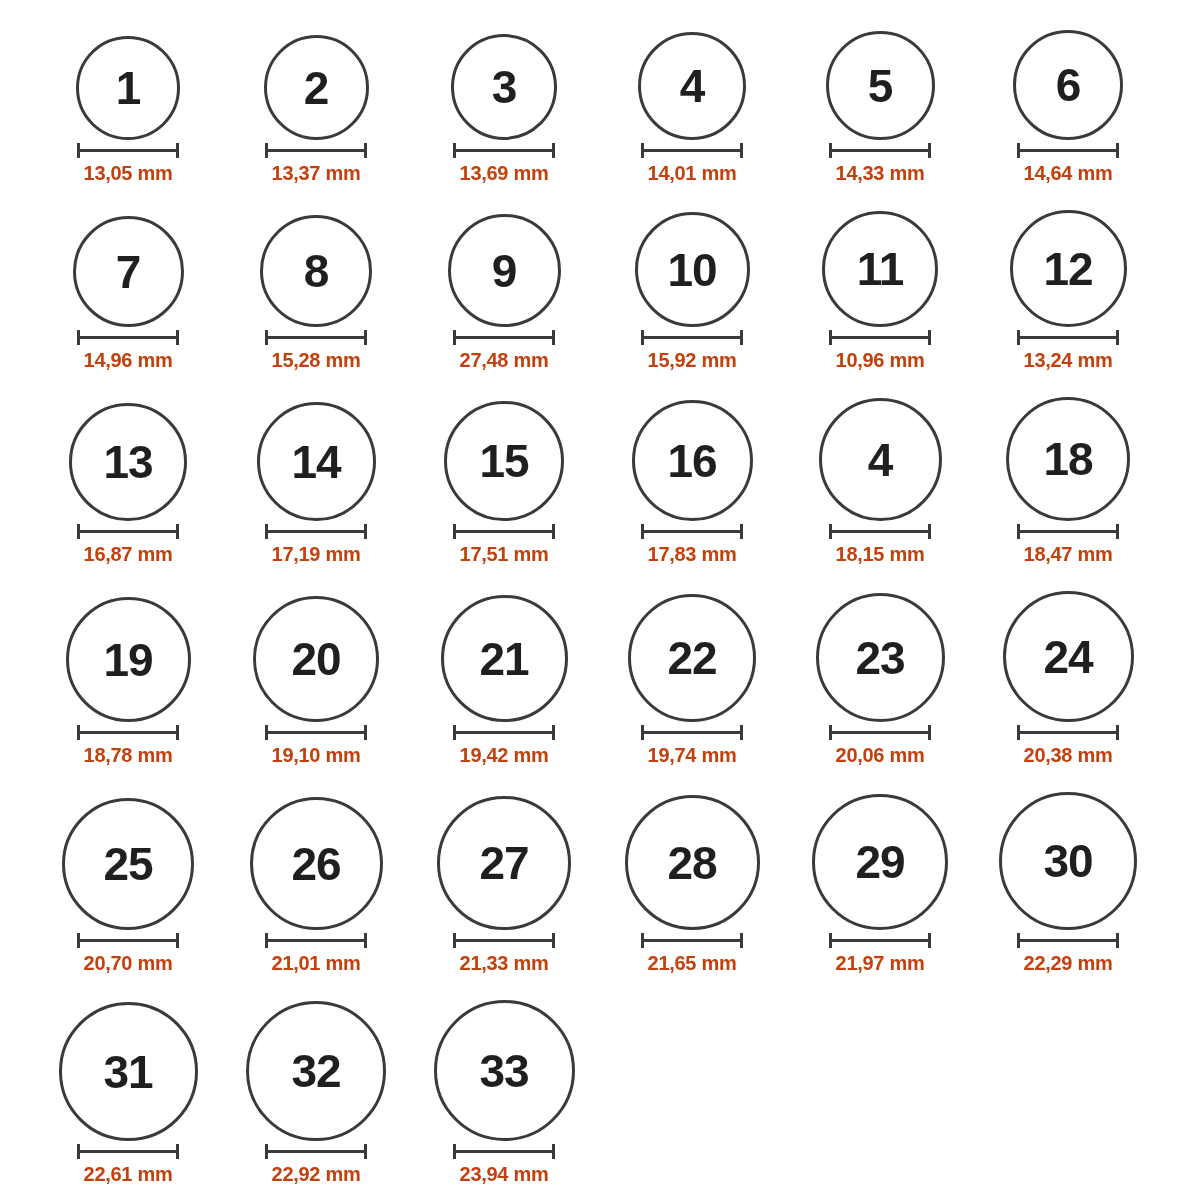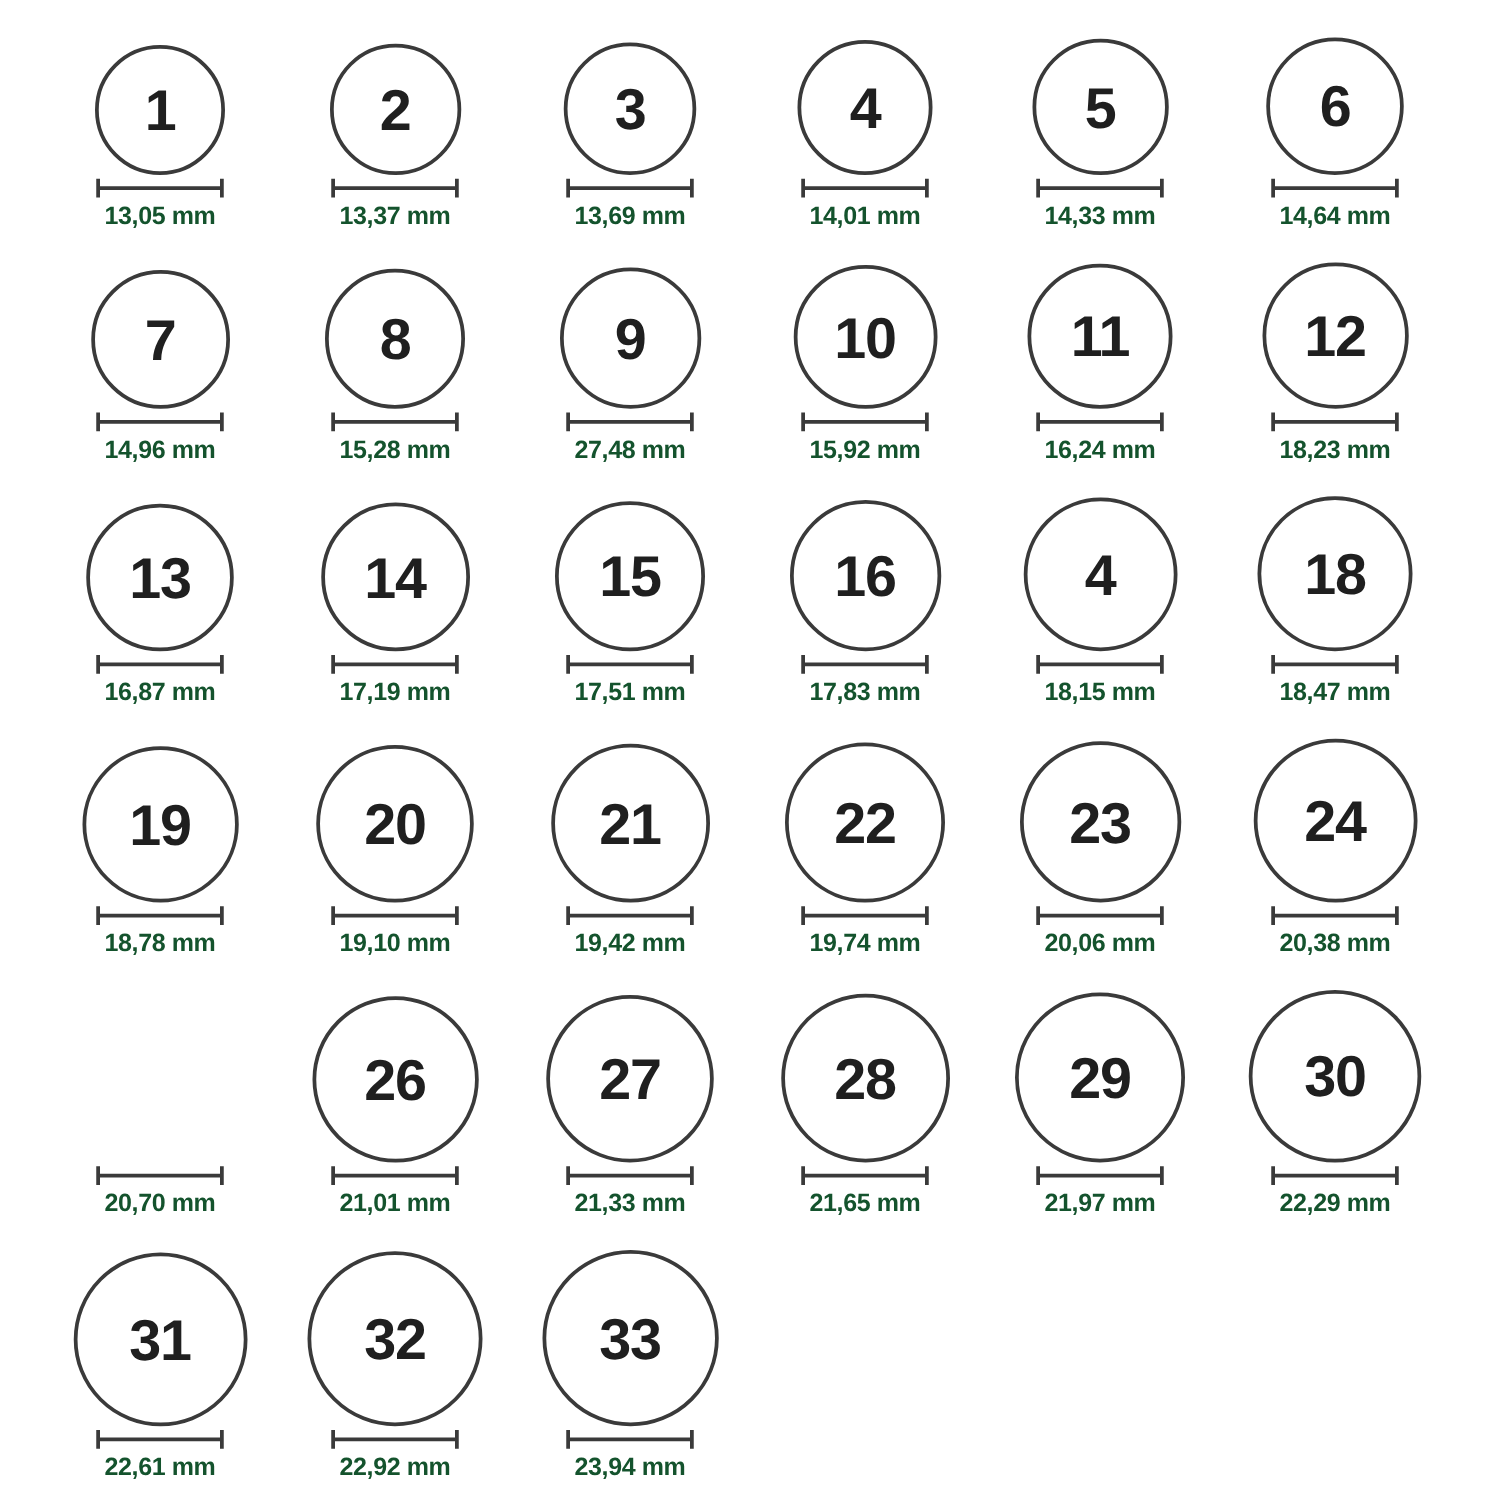--- a/index.html
+++ b/index.html
@@ -59,21 +59,21 @@
     right: 0;
     top: 50%;
     height: 3px;
     margin-top: -1.5px;
     background: #3a3a3a;
   }
   .diameter-label {
     margin-top: 4px;
     font-size: 20px;
     font-weight: bold;
-    color: #14532d;
+    color: #c2410c;
     letter-spacing: -0.3px;
     white-space: nowrap;
     line-height: 1.1;
   }
 </style>
 </head>
 <body>
 
 <div id="ring-chart">
     <div class="chart-row">
@@ -169,30 +169,30 @@
         </div>
         <div class="diameter-label">15,92 mm</div>
       </div>
       <div class="ring-cell">
         <div class="size-circle" style="width: 116px; height: 116px;">
           <span class="size-number">11</span>
         </div>
         <div class="diameter-line">
           <div class="diameter-line-bar"></div>
         </div>
-        <div class="diameter-label">16,24 mm</div>
+        <div class="diameter-label">10,96 mm</div>
       </div>
       <div class="ring-cell">
         <div class="size-circle" style="width: 117px; height: 117px;">
           <span class="size-number">12</span>
         </div>
         <div class="diameter-line">
           <div class="diameter-line-bar"></div>
         </div>
-        <div class="diameter-label">18,23 mm</div>
+        <div class="diameter-label">13,24 mm</div>
       </div>
     </div>
     <div class="chart-row">
       <div class="ring-cell">
         <div class="size-circle" style="width: 118px; height: 118px;">
           <span class="size-number">13</span>
         </div>
         <div class="diameter-line">
           <div class="diameter-line-bar"></div>
         </div>
@@ -295,20 +295,23 @@
           <span class="size-number">24</span>
         </div>
         <div class="diameter-line">
           <div class="diameter-line-bar"></div>
         </div>
         <div class="diameter-label">20,38 mm</div>
       </div>
     </div>
     <div class="chart-row">
       <div class="ring-cell">
+        <div class="size-circle" style="width: 132px; height: 132px;">
+          <span class="size-number">25</span>
+        </div>
         <div class="diameter-line">
           <div class="diameter-line-bar"></div>
         </div>
         <div class="diameter-label">20,70 mm</div>
       </div>
       <div class="ring-cell">
         <div class="size-circle" style="width: 133px; height: 133px;">
           <span class="size-number">26</span>
         </div>
         <div class="diameter-line">

